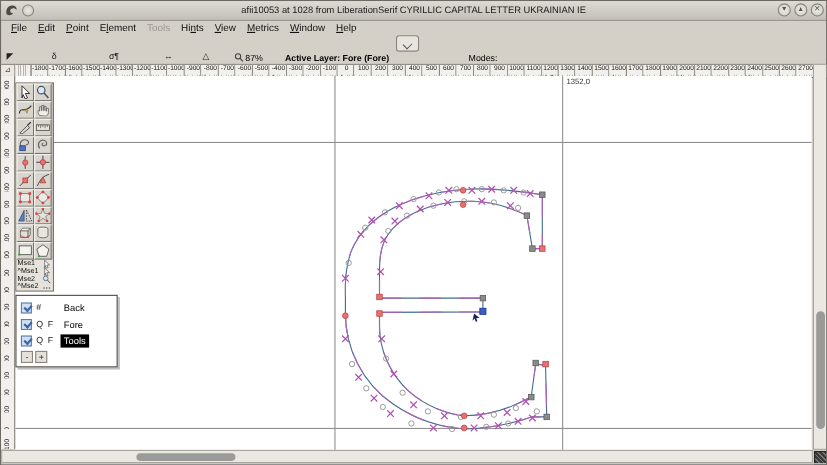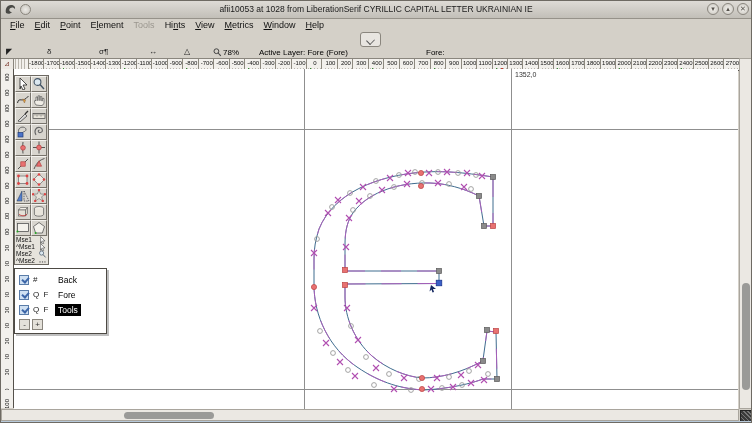--- a/index.html
+++ b/index.html
@@ -25,21 +25,21 @@
     background:#fff;font-family:"DejaVu Sans Mono",monospace;font-size:9px;padding:0 3px;color:#000;}
   #combo-btn{position:absolute;left:359px;top:31px;width:21px;height:15px;background:#e8e5e0;
     border:1px solid #8a867e;border-radius:3px;box-sizing:border-box;}
   #combo-btn:after{content:"";position:absolute;left:6px;top:4px;width:6px;height:6px;
     border-left:1.5px solid #555;border-bottom:1.5px solid #555;transform:rotate(-45deg) scale(1,.8);}
   
   #infobar{position:absolute;left:0;top:47px;width:100%;height:10px;font-size:8px;}
   .ib-icon{position:absolute;top:-1px;font-size:8px;color:#222;}
   #ib-zoomicon{position:absolute;top:0px;}
   #ib-zoom{position:absolute;left:222px;top:0;}
-  #ib-layer{position:absolute;left:258px;top:0;}
+  #ib-layer{position:absolute;left:258px;top:0;font-weight:bold;}
   #ib-modes{position:absolute;left:425px;top:0;}
   
   #hruler{position:absolute;left:13px;top:57px;width:739px;height:11px;background:#f2f0ec;
     border-top:1px solid #8a867e;border-bottom:1px solid #55514b;overflow:hidden;
     background-image:repeating-linear-gradient(90deg,transparent 0 1.1px,#b9b5ad 1.1px 1.55px);}
   #vruler{position:absolute;left:0;top:68px;width:13px;height:339px;background:#f2f0ec;
     border-right:1px solid #55514b;overflow:hidden;box-sizing:border-box;
     background-image:repeating-linear-gradient(0deg,transparent 0 1.1px,#b9b5ad 1.1px 1.55px);}
   #ruler-corner{position:absolute;left:0;top:57px;width:13px;height:11px;background:#ece9e4;
     border-top:1px solid #8a867e;border-right:1px solid #8a867e;box-sizing:border-box;font-size:7px;
@@ -115,23 +115,23 @@
 
   <div id="combo-btn">
     <span></span>
   </div>
 
   <div id="infobar">
     <svg id="ib-zoomicon" style="left:212px" width="9" height="9" viewBox="0 0 9 9">
       <circle cx="3.4" cy="3.2" r="2.4" fill="none" stroke="#444" stroke-width="1"></circle>
       <path d="M5.2 5l2.6 2.8" stroke="#444" stroke-width="1.1"></path>
     </svg>
-    <span id="ib-zoom">78%</span>
+    <span id="ib-zoom">87%</span>
     <span id="ib-layer">Active Layer: Fore (Fore)</span>
-    <span id="ib-modes">Fore:</span>
+    <span id="ib-modes">Modes:</span>
   <span class="ib-icon" style="left: 5px;">◤</span>
       <span class="ib-icon" style="left: 46px;">δ</span>
       <span class="ib-icon" style="left: 98px;">σ¶</span>
       <span class="ib-icon" style="left: 148px;">↔</span>
       <span class="ib-icon" style="left: 183px;">△</span>
     </div>
 
   <div id="ruler-corner">⊿</div>
   <div id="hruler">
       <div id="hruler-pos"></div>

